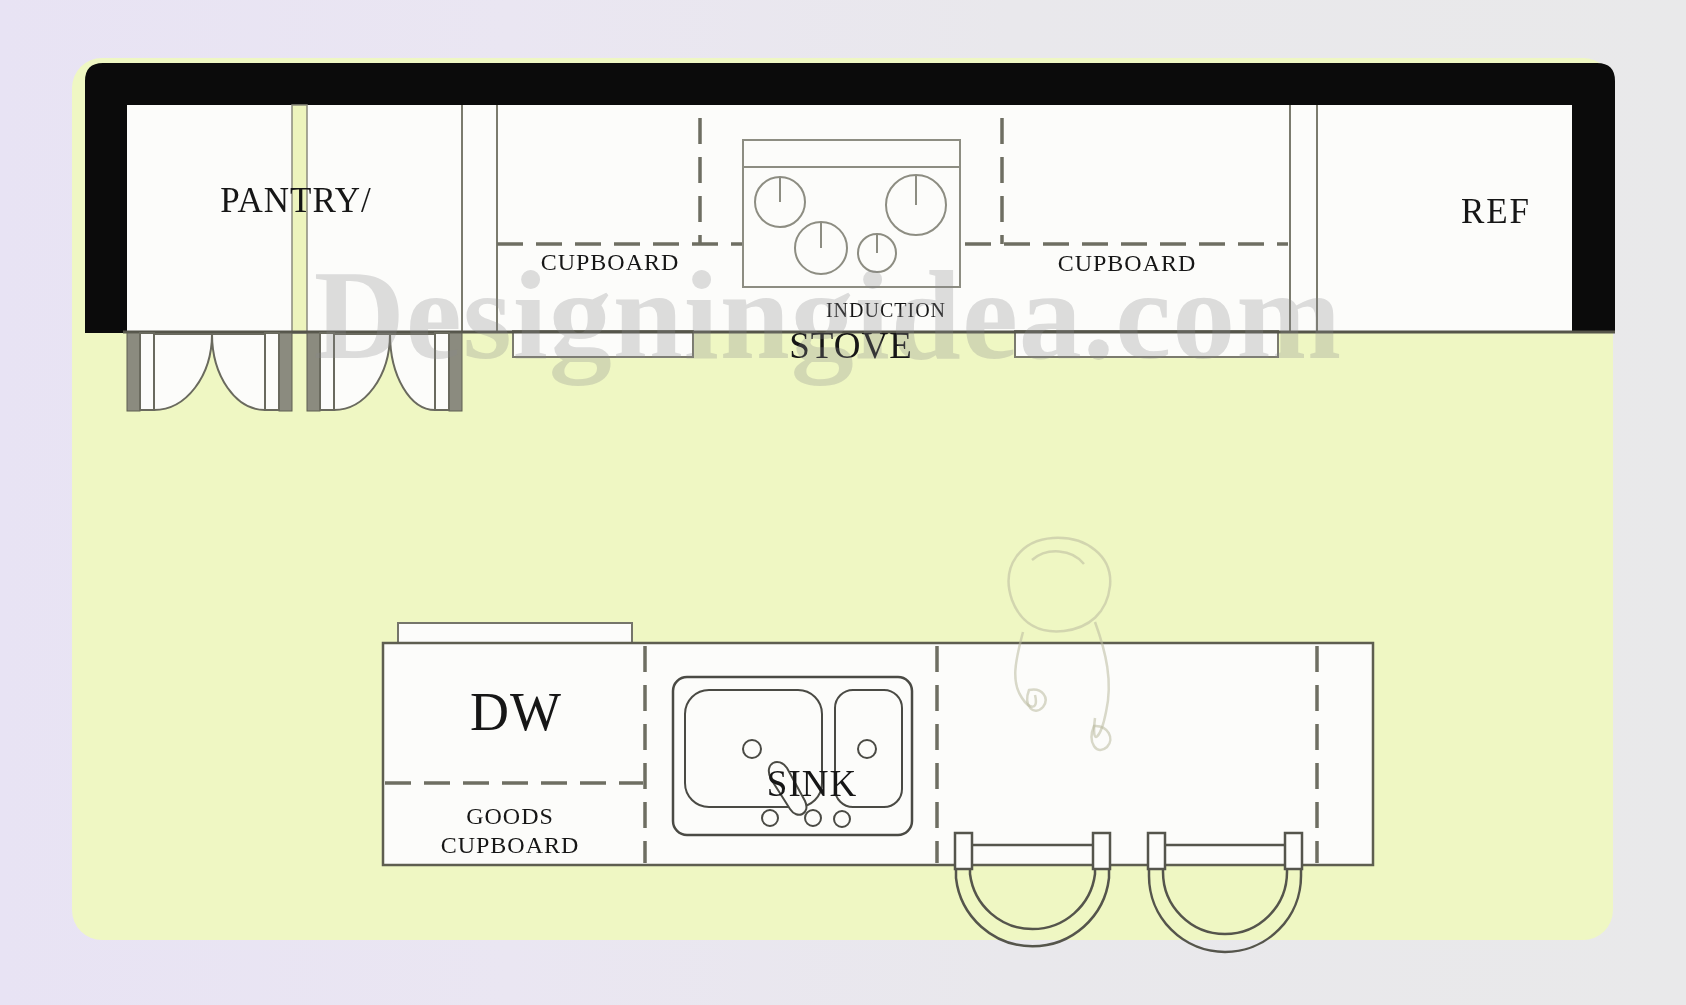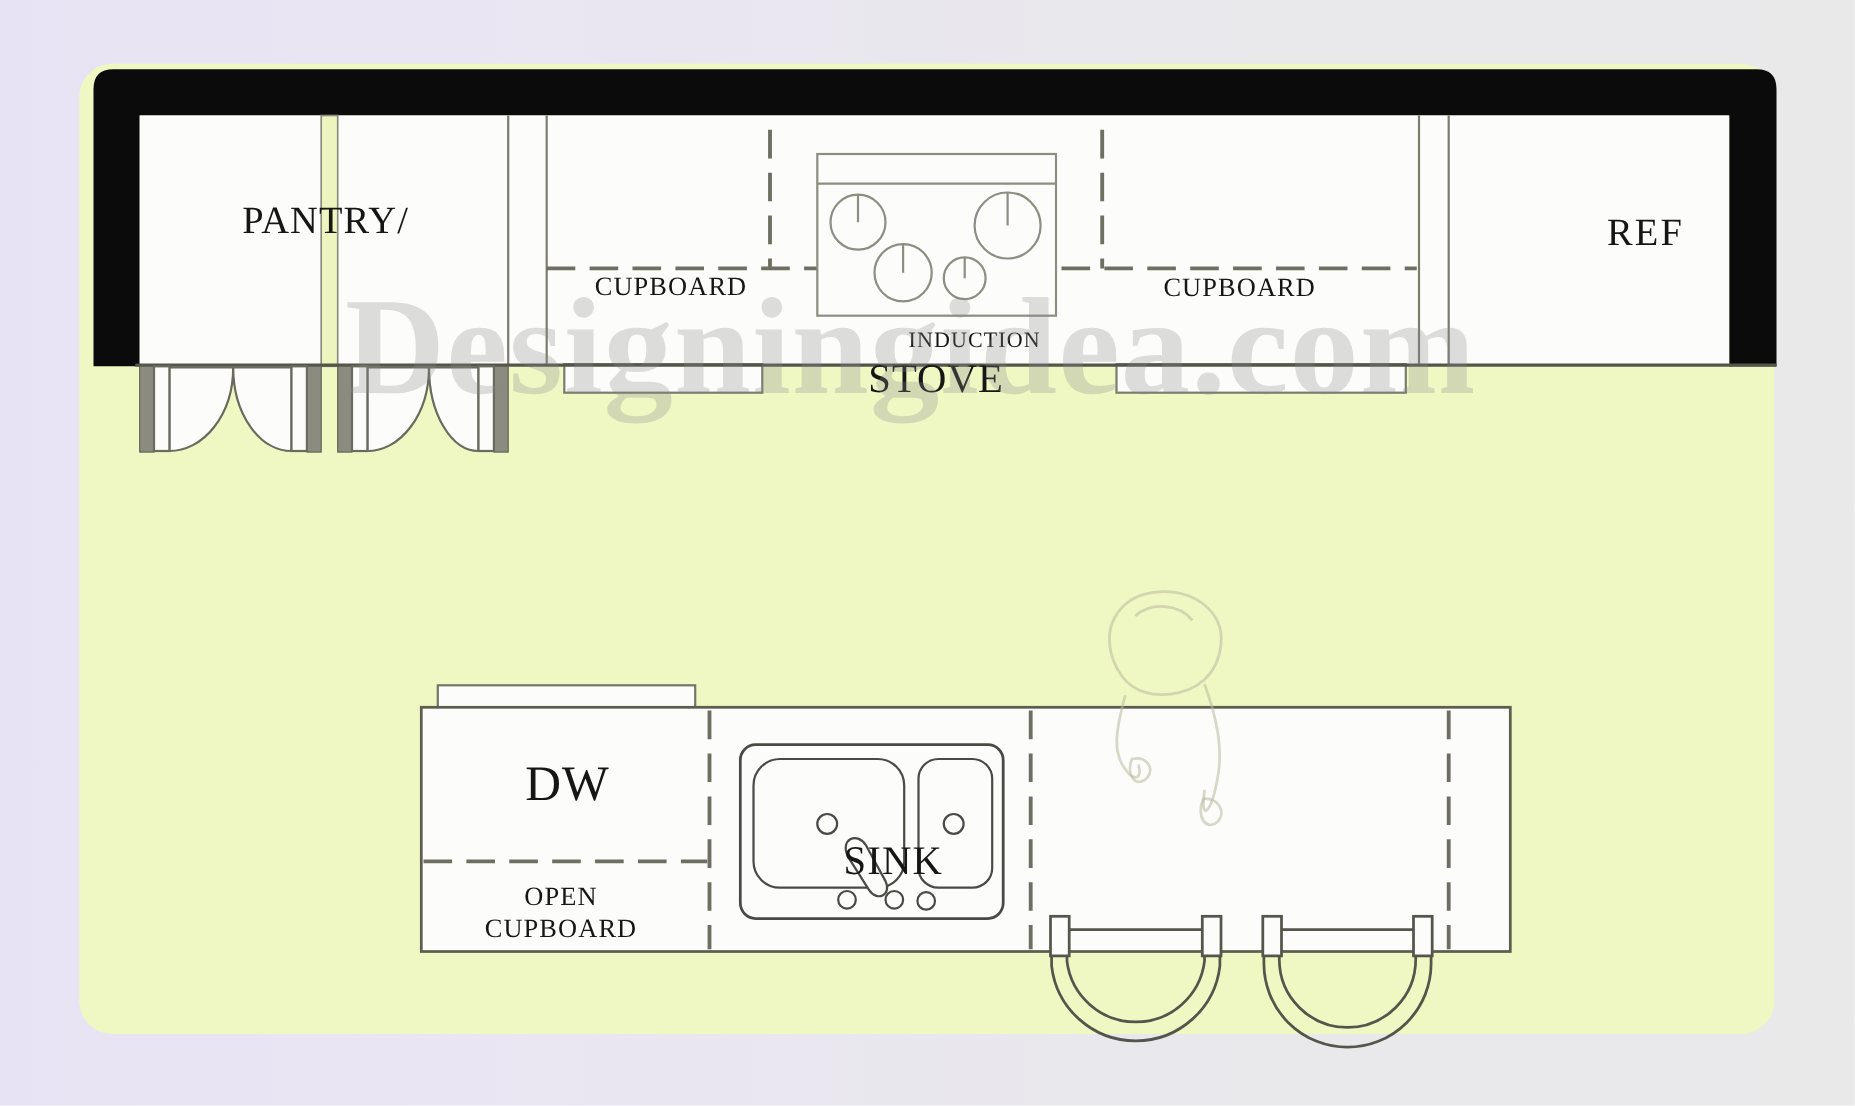--- a/index.html
+++ b/index.html
@@ -16,21 +16,21 @@
     transform:translate(-50%,-50%);
     white-space:nowrap;
     color:#161616;
     z-index:5;
   }
   .lbl-pantry{font-size:35px;letter-spacing:1px;}
   .lbl-cupboard{font-size:24px;letter-spacing:1px;}
   .lbl-induction{font-size:20px;letter-spacing:1px;margin-left:32px;}
   .lbl-stove{font-size:37px;letter-spacing:1px;}
   .lbl-ref{font-size:35px;letter-spacing:2px;}
-  .lbl-dw{font-size:45px;letter-spacing:1px;}
+  .lbl-dw{font-size:54px;letter-spacing:1px;}
   .lbl-shelves{font-size:24px;letter-spacing:1px;}
   .lbl-sink{font-size:37px;letter-spacing:1px;}
   .watermark{
     position:absolute;
     left:828px;top:316px;
     transform:translate(-50%,-50%);
     font-size:126px;
     font-weight:bold;
     letter-spacing:1px;
     color:rgba(138,138,140,0.28);
@@ -157,19 +157,19 @@
     </g>
   </svg>
 
   <div class="label lbl-pantry" style="left:296px;top:201px;">PANTRY/</div>
   <div class="label lbl-cupboard" style="left:610px;top:262px;">CUPBOARD</div>
   <div class="label lbl-induction" style="left:854px;top:310px;">INDUCTION</div>
   <div class="label lbl-stove" style="left:851px;top:345px;text-align:right;">STOVE</div>
   <div class="label lbl-cupboard" style="left:1127px;top:263px;">CUPBOARD</div>
   <div class="label lbl-ref" style="left:1452px;top:212px;margin-left:44px;">REF</div>
   <div class="label lbl-dw" style="left:516px;top:712px;">DW</div>
-  <div class="label lbl-shelves" style="left:510px;top:816px;">OPEN</div>
+  <div class="label lbl-shelves" style="left:510px;top:816px;">GOODS</div>
   <div class="label lbl-shelves" style="left:510px;top:845px;">CUPBOARD</div>
   <div class="label lbl-sink" style="left:812px;top:755px;margin-top:28px;">SINK</div>
 
   <div class="watermark">Designingidea.com</div>
 
 </div>
 
 </body></html>

